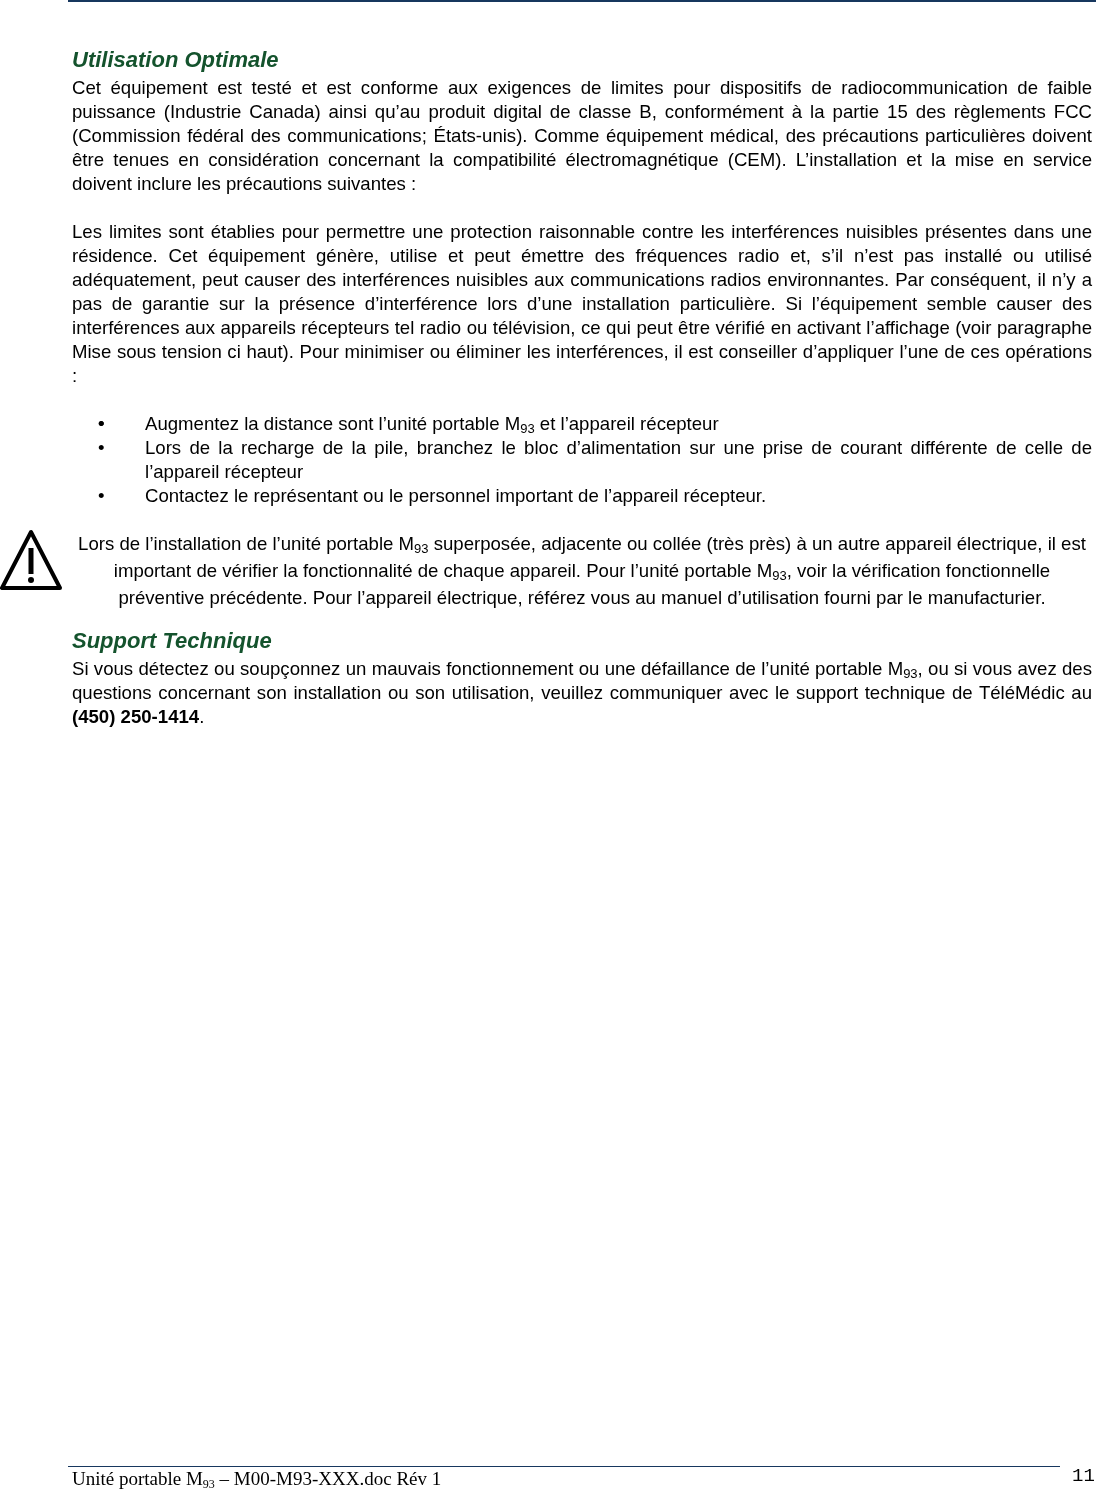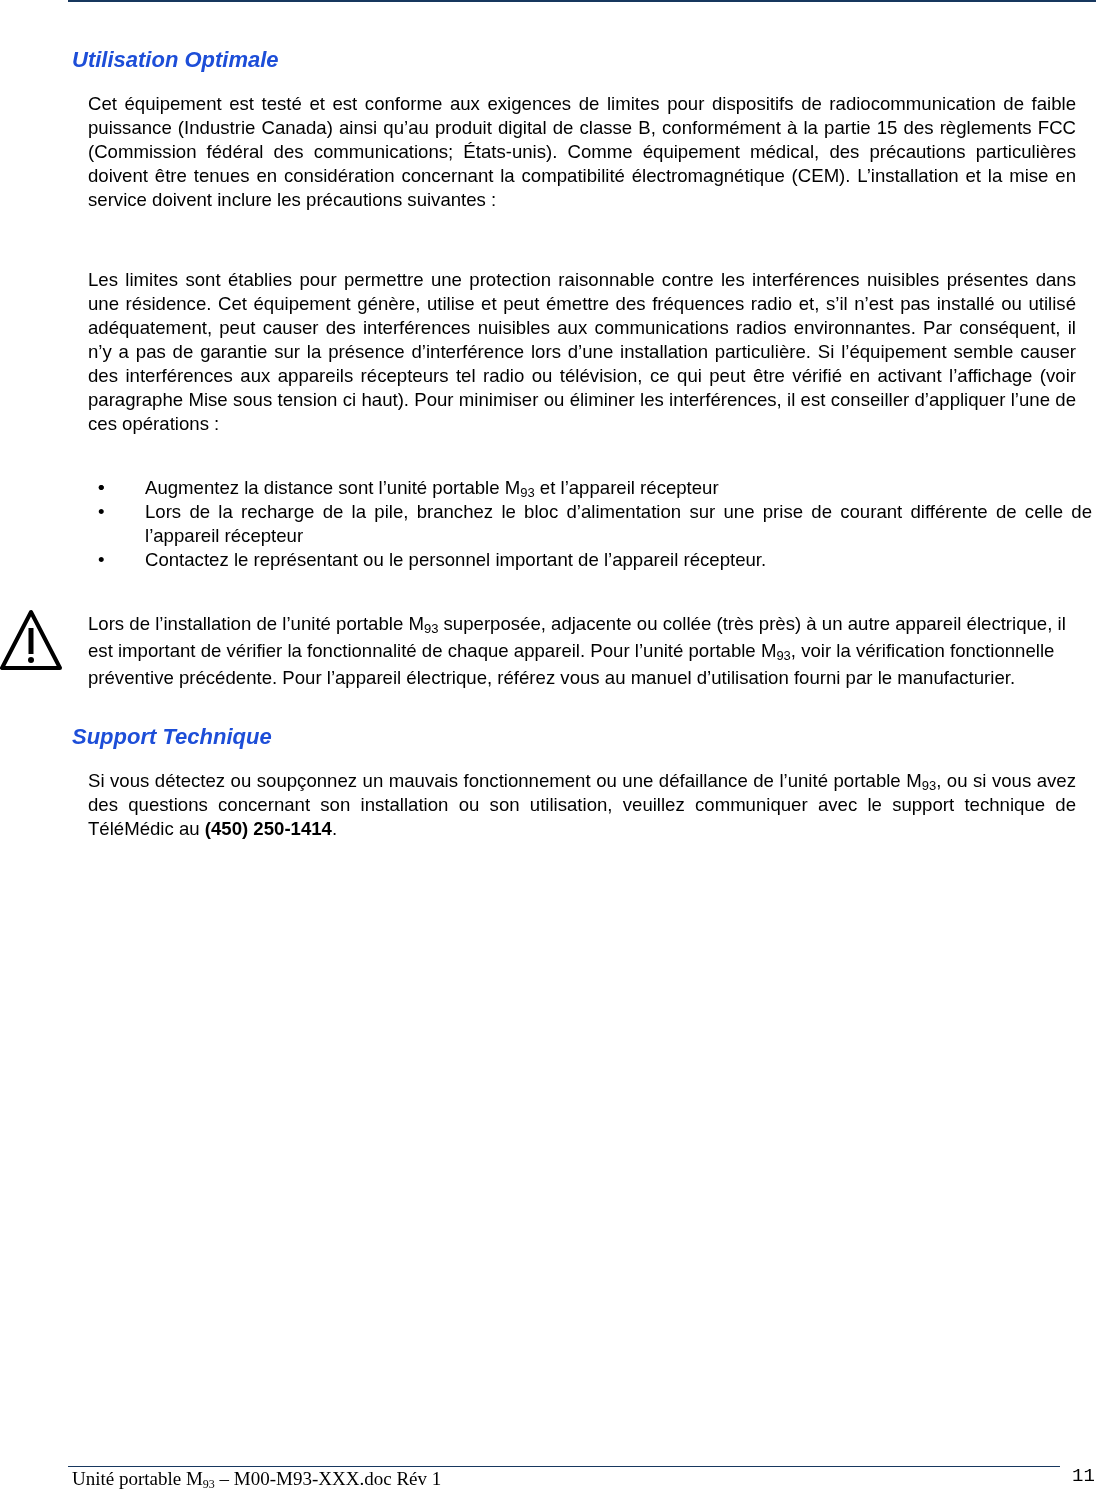--- a/index.html
+++ b/index.html
@@ -1,29 +1,29 @@
 <!DOCTYPE html>
 <html><head>
 <meta charset="utf-8">
 <style>
   html, body { margin:0; padding:0; background:#ffffff; }
   body { width:1096px; height:1496px; position:relative; overflow:hidden;
          font-family:"Liberation Sans", sans-serif; color:#000; }
   .top-rule { position:absolute; left:68px; top:0; width:1028px; height:2px; background:#17375e; }
   .content { position:absolute; left:72px; top:44px; width:1020px; }
-  h2 { margin:0; font-size:22px; font-style:italic; font-weight:bold; color:#1d4ed8; line-height:32px; }
-  p { margin:16px; font-size:18.6px; line-height:24px; text-align:justify; }
+  h2 { margin:0; font-size:22px; font-style:italic; font-weight:bold; color:#14532d; line-height:32px; }
+  p { margin:0; font-size:18.6px; line-height:24px; text-align:justify; }
   .gap { height:24px; }
   ul { margin:0; padding:0; list-style:none; }
   ul li { position:relative; padding-left:73px; font-size:18.6px; line-height:24px; text-align:justify; }
   ul li .bullet { position:absolute; left:26px; top:0; }
   sub { font-size:13px; vertical-align:-3px; line-height:0; }
   .warn-block { position:relative; }
   .warn-icon { position:absolute; left:-72px; top:-2px; width:62px; height:66px; }
-  .warn-block p { text-align:left; line-height:27px; }
+  .warn-block p { text-align:center; line-height:27px; }
   .also p { text-align:left; line-height:29px; }
   .footer-rule { position:absolute; left:68px; top:1466px; width:992px; height:1px; background:#17375e; }
   .footer-left { position:absolute; left:72px; top:1468px; font-family:"Liberation Serif", serif; font-size:19px;text-align:right; }
   .footer-left sub { font-size:12px; }
   .footer-right { position:absolute; left:1072px; top:1465px; font-family:Liberation Mono, monospace; font-size:19px; }
 </style>
 </head>
 <body>
 
 <div class="top-rule"></div>

